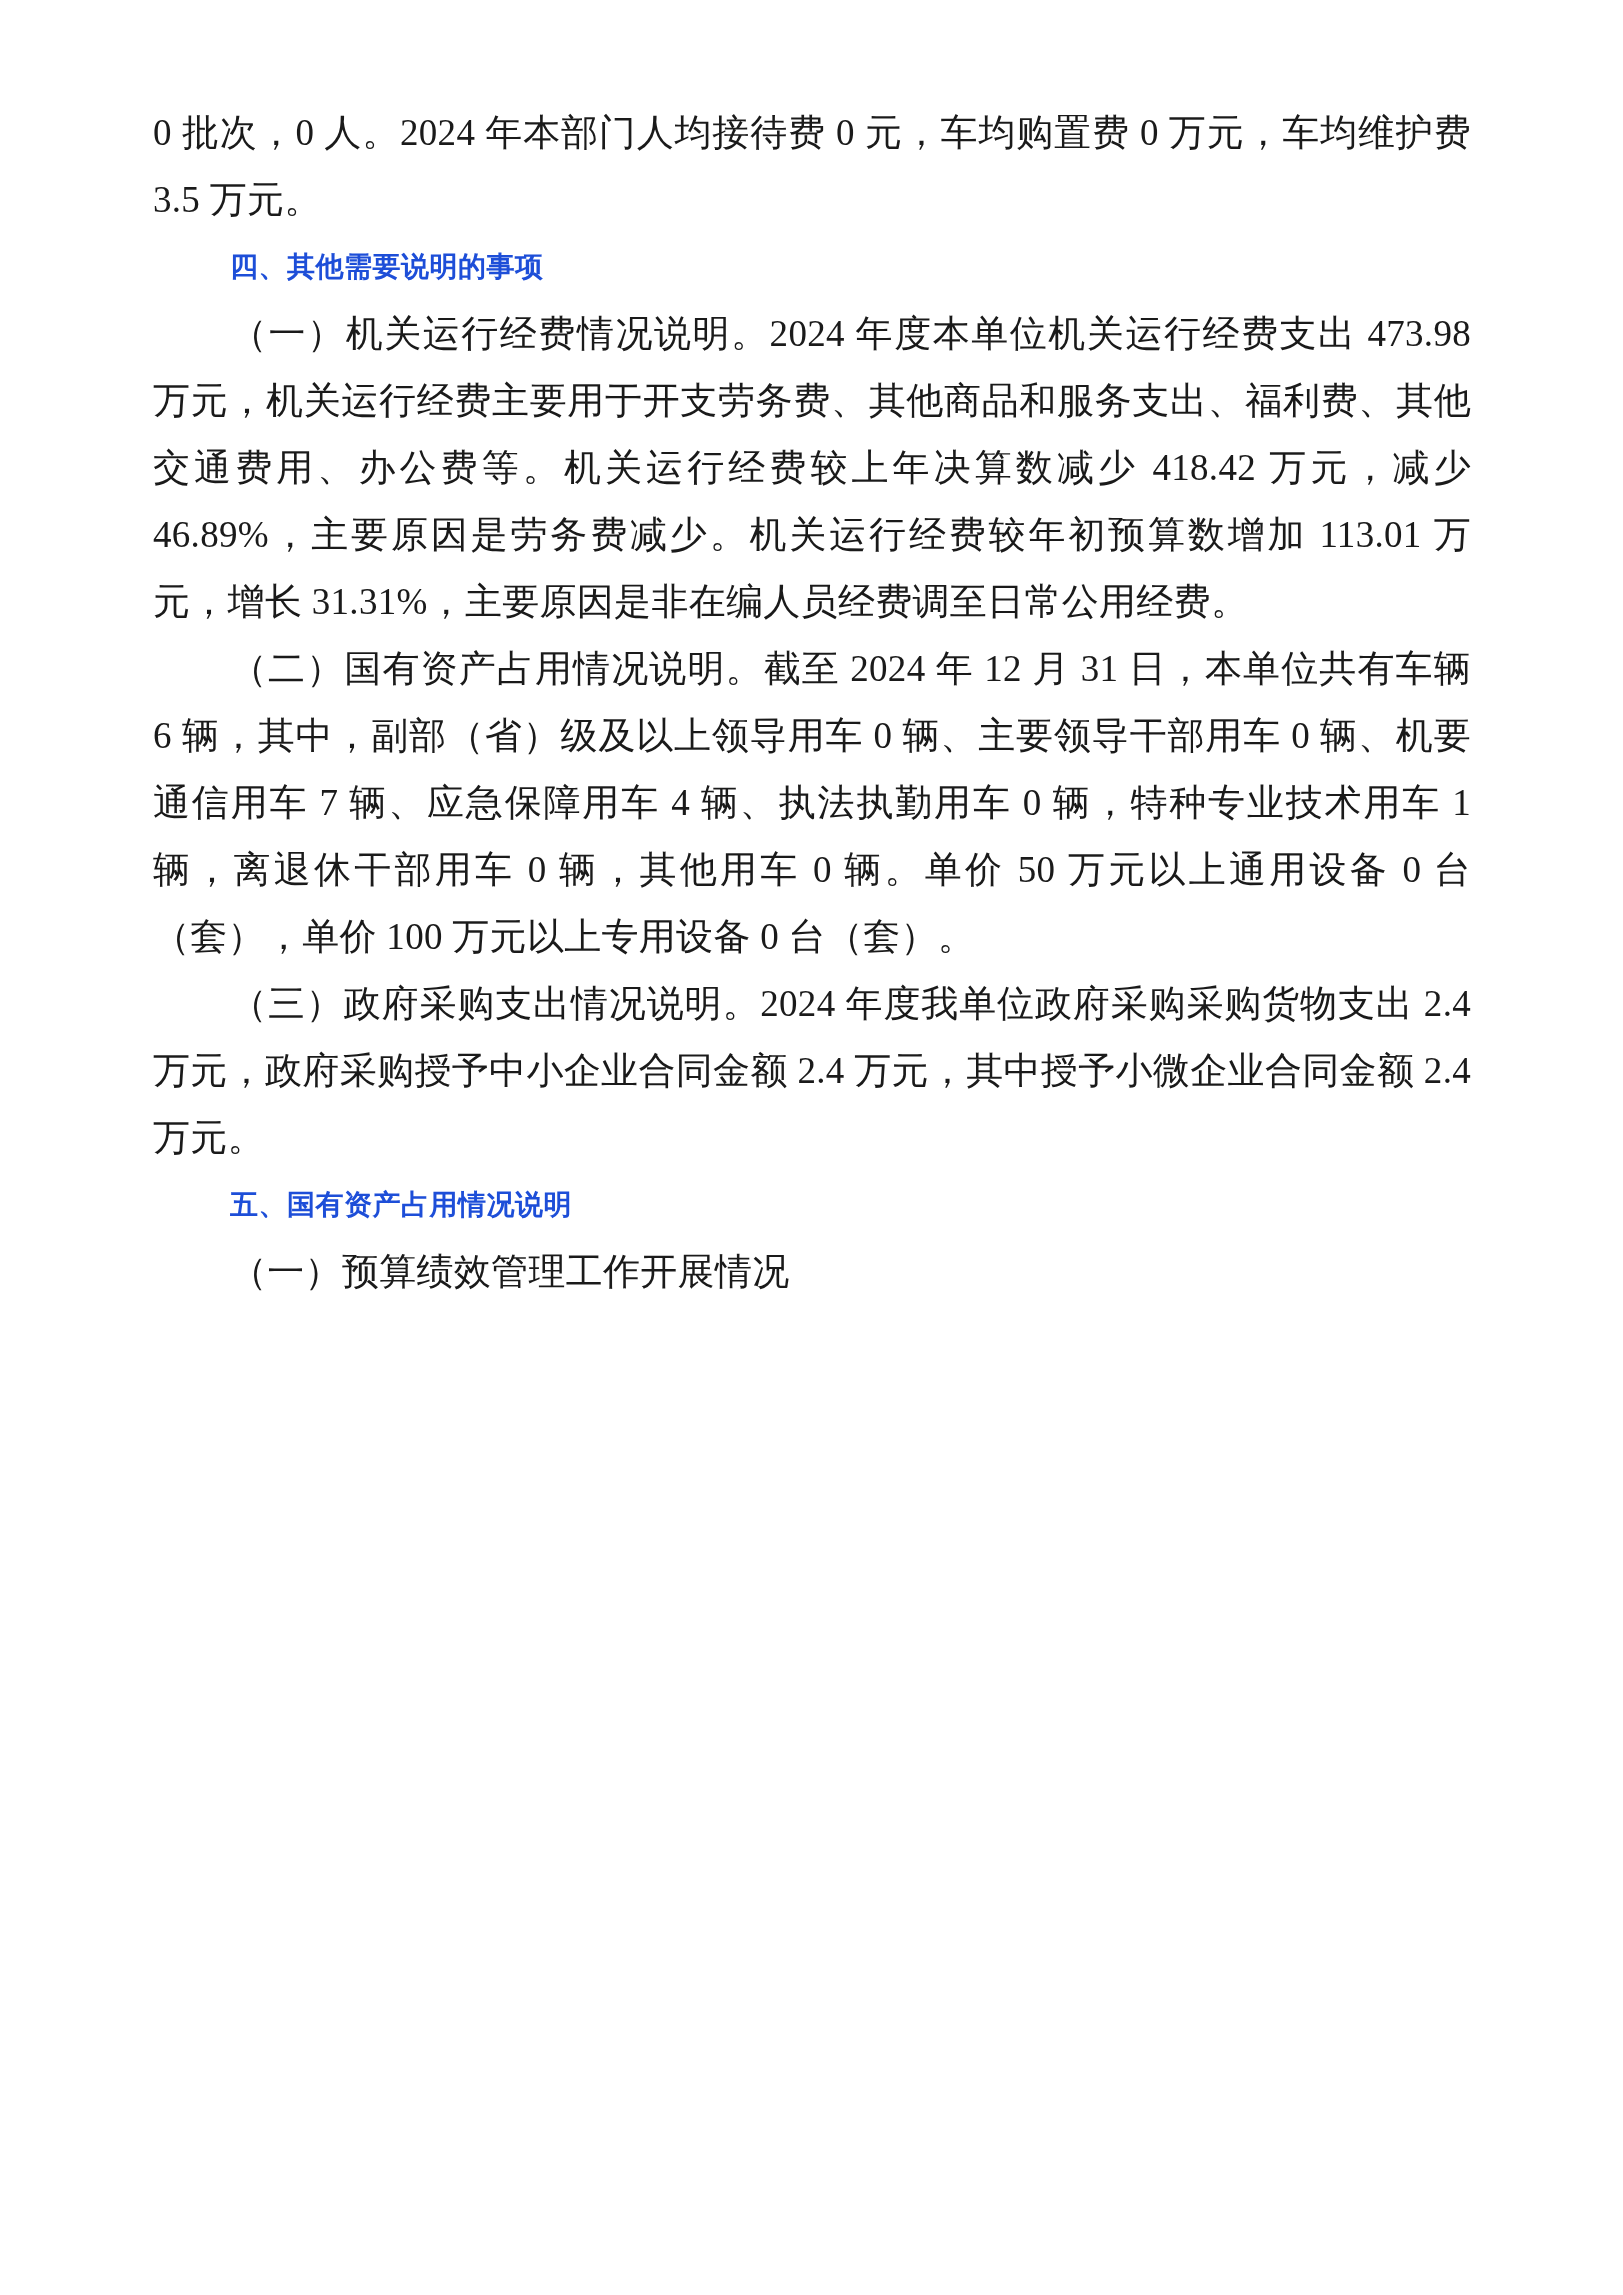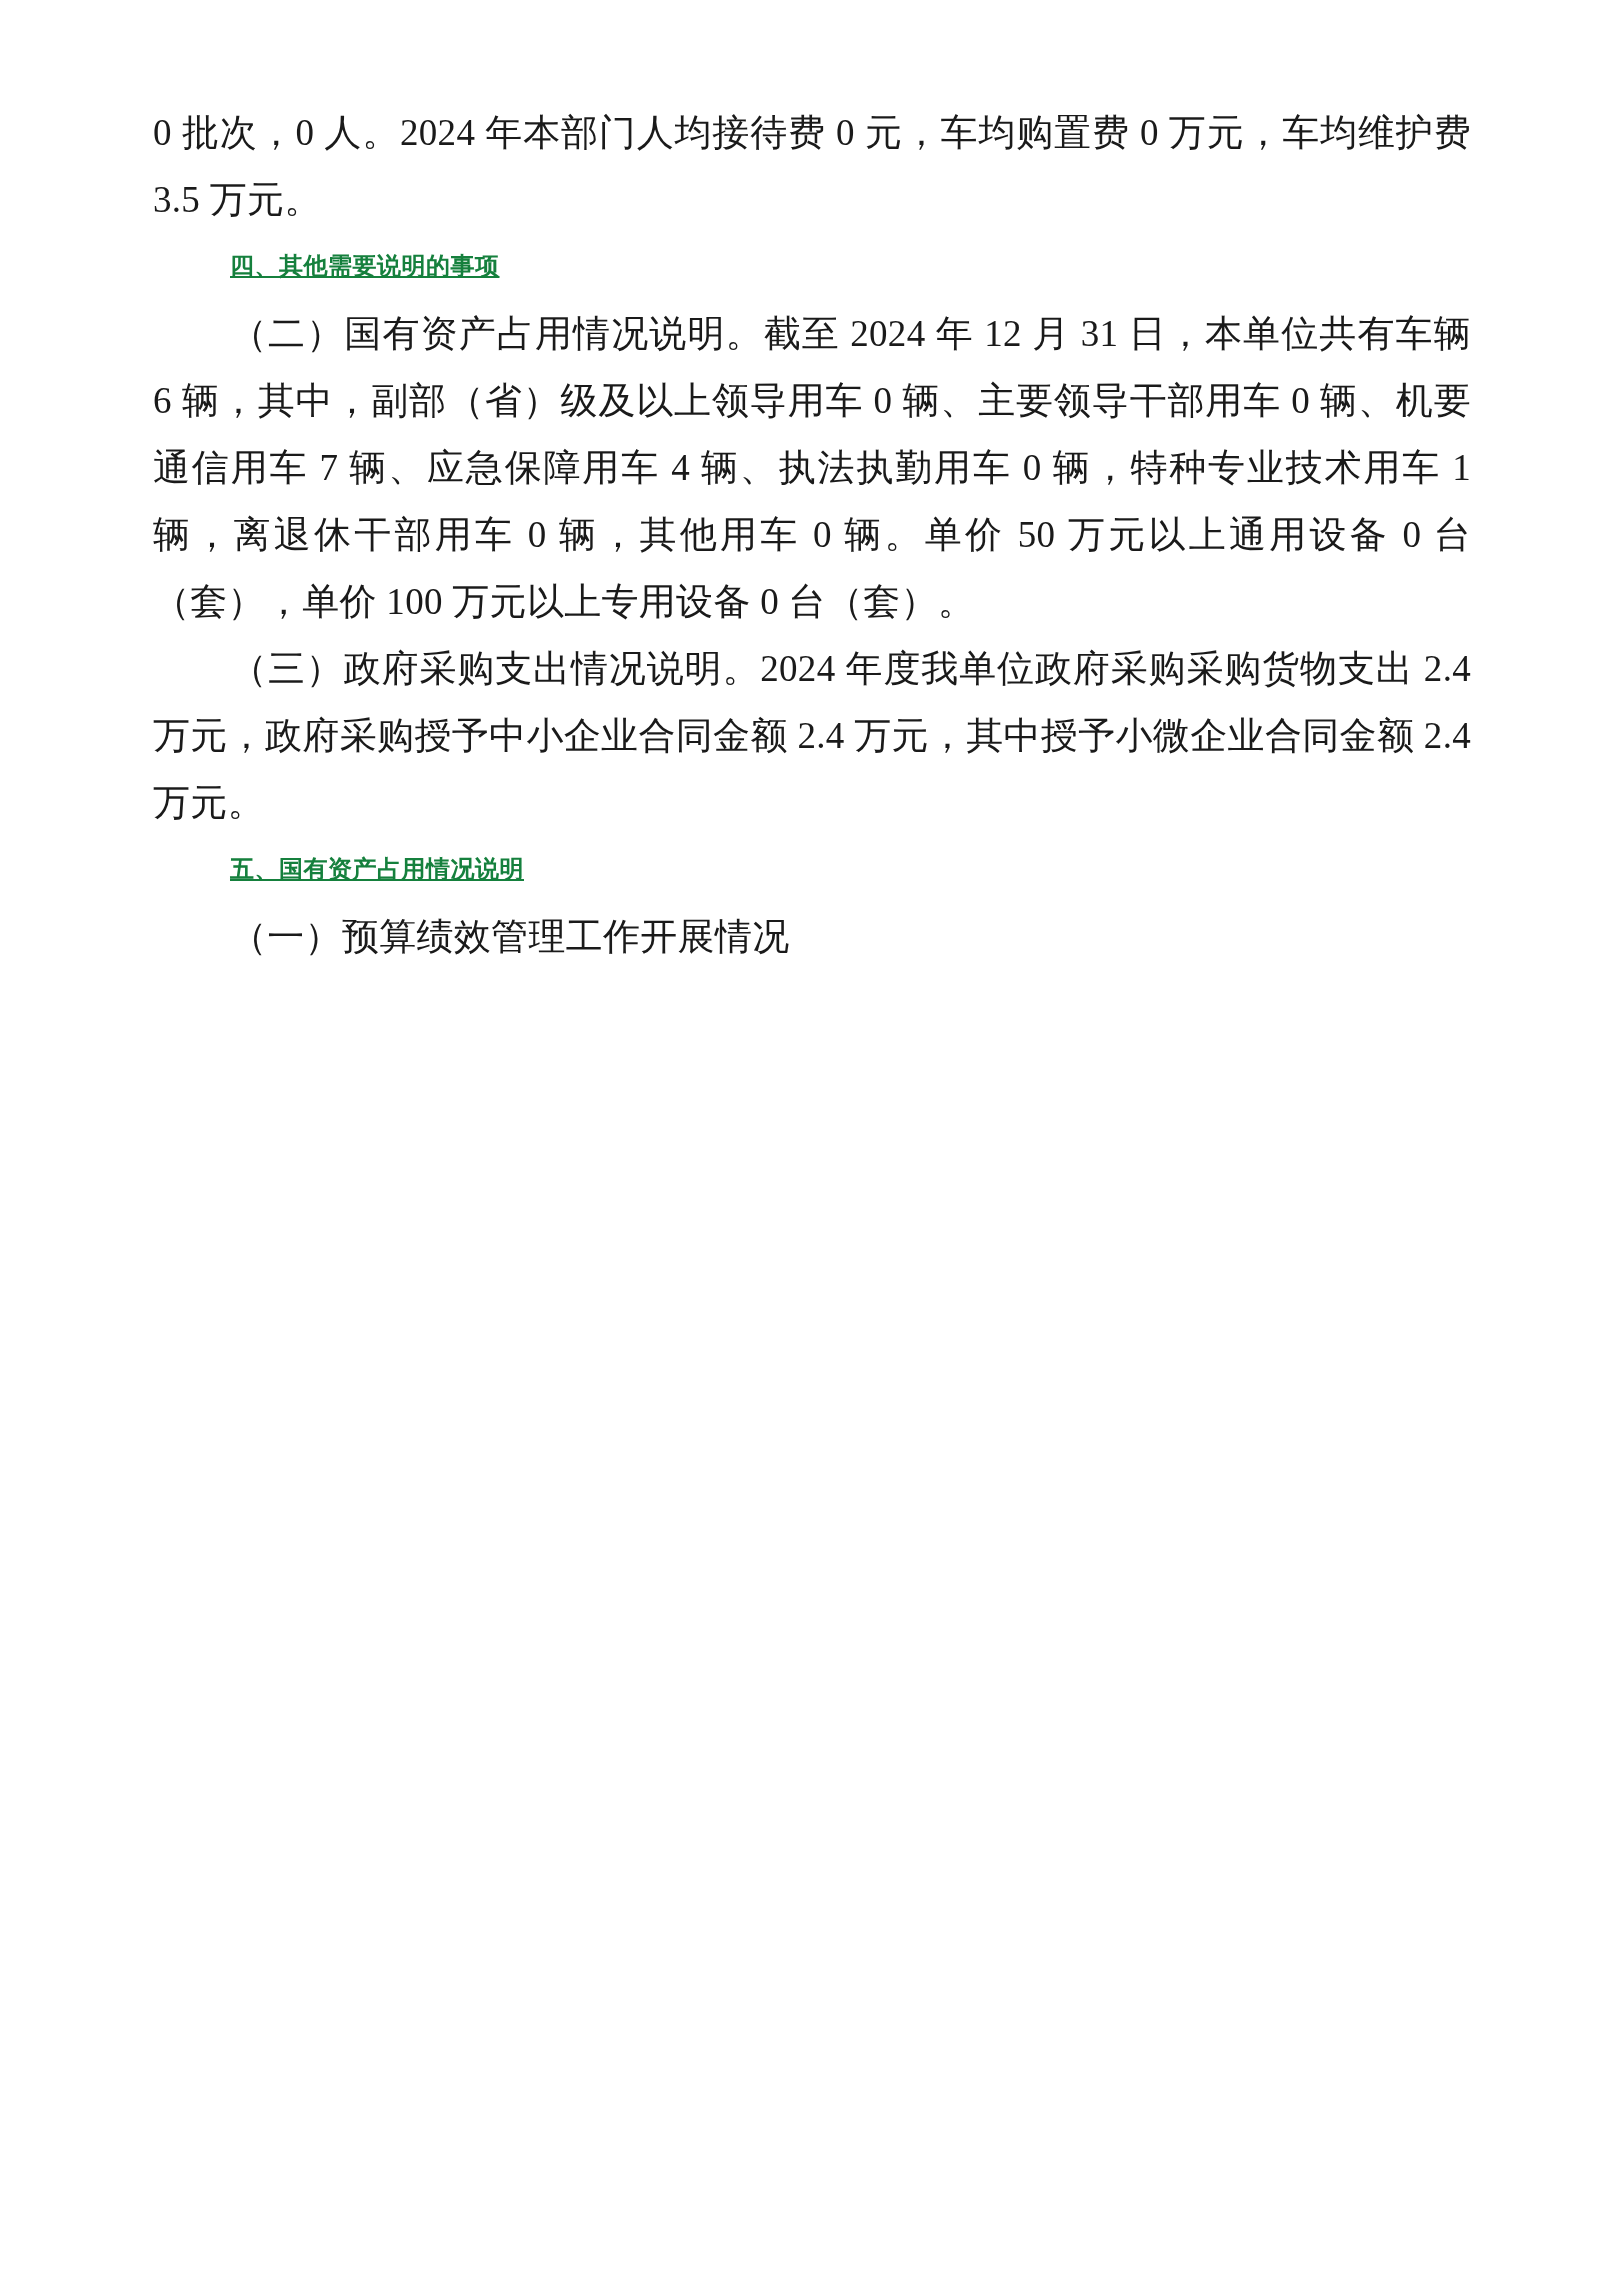--- a/index.html
+++ b/index.html
@@ -31,39 +31,39 @@
     text-justify: inter-ideograph;
     letter-spacing: 0.3px;
     color: #1a1a1a;
   }
   p.para.indent {
     text-indent: 77px;
   }
   h2.heading {
     margin: 0;
     font-family: "DejaVu Sans", "Liberation Sans", sans-serif;
-    font-size: 24px;
+    font-size: 28px;
     line-height: 67px;
     font-weight: bold;
     text-indent: 77px;
     letter-spacing: 0.5px;
-    color: #15803d;
-    text-decoration: underline;
+    color: #1d4ed8;
   }
 </style>
 </head>
 <body>
 
 <div class="page">
   <div class="doc-body">
 
     <p class="para">0 批次，0 人。2024 年本部门人均接待费 0 元，车均购置费 0 万元，车均维护费 3.5 万元。</p>
 
     <h2 class="heading">四、其他需要说明的事项</h2>
 
+    <p class="para indent">（一）机关运行经费情况说明。2024 年度本单位机关运行经费支出 473.98 万元，机关运行经费主要用于开支劳务费、其他商品和服务支出、福利费、其他交通费用、办公费等。机关运行经费较上年决算数减少 418.42 万元，减少 46.89%，主要原因是劳务费减少。机关运行经费较年初预算数增加 113.01 万元，增长 31.31%，主要原因是非在编人员经费调至日常公用经费。</p>
 
     <p class="para indent">（二）国有资产占用情况说明。截至 2024 年 12 月 31 日，本单位共有车辆 6 辆，其中，副部（省）级及以上领导用车 0 辆、主要领导干部用车 0 辆、机要通信用车 7 辆、应急保障用车 4 辆、执法执勤用车 0 辆，特种专业技术用车 1 辆，离退休干部用车 0 辆，其他用车 0 辆。单价 50 万元以上通用设备 0 台（套），单价 100 万元以上专用设备 0 台（套）。</p>
 
     <p class="para indent">（三）政府采购支出情况说明。2024 年度我单位政府采购采购货物支出 2.4 万元，政府采购授予中小企业合同金额 2.4 万元，其中授予小微企业合同金额 2.4 万元。</p>
 
     <h2 class="heading">五、国有资产占用情况说明</h2>
 
     <p class="para indent">（一）预算绩效管理工作开展情况</p>
 
   </div>

